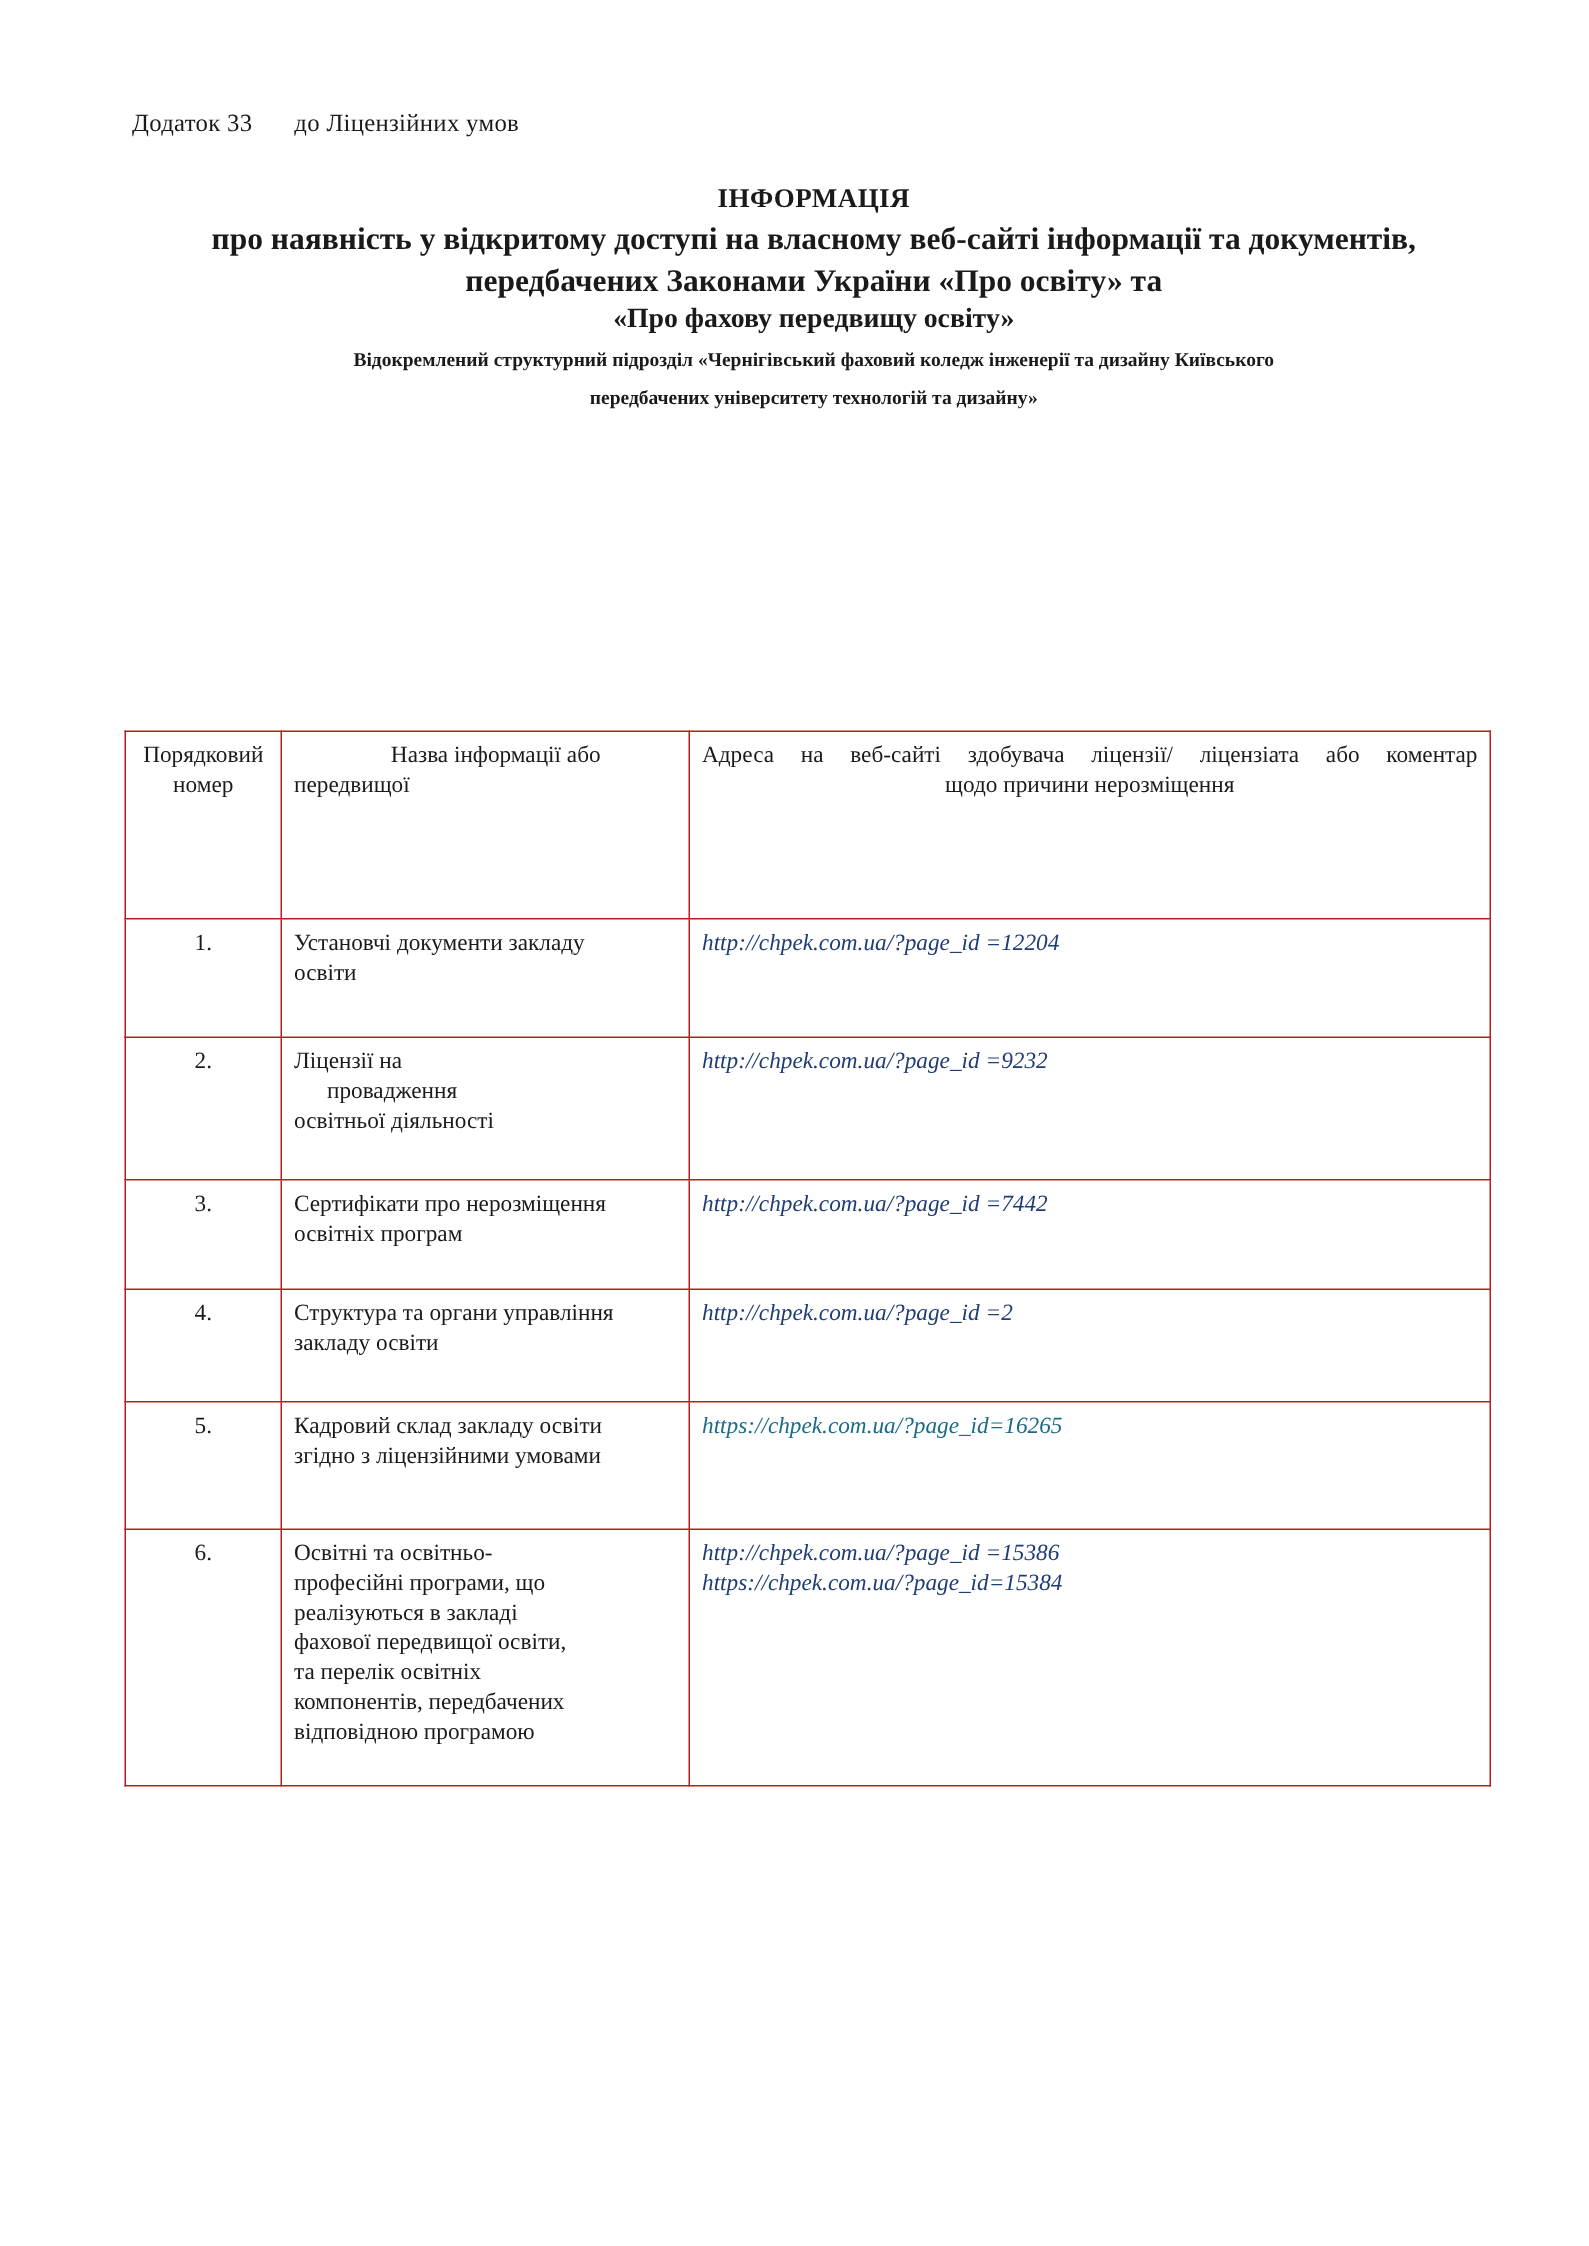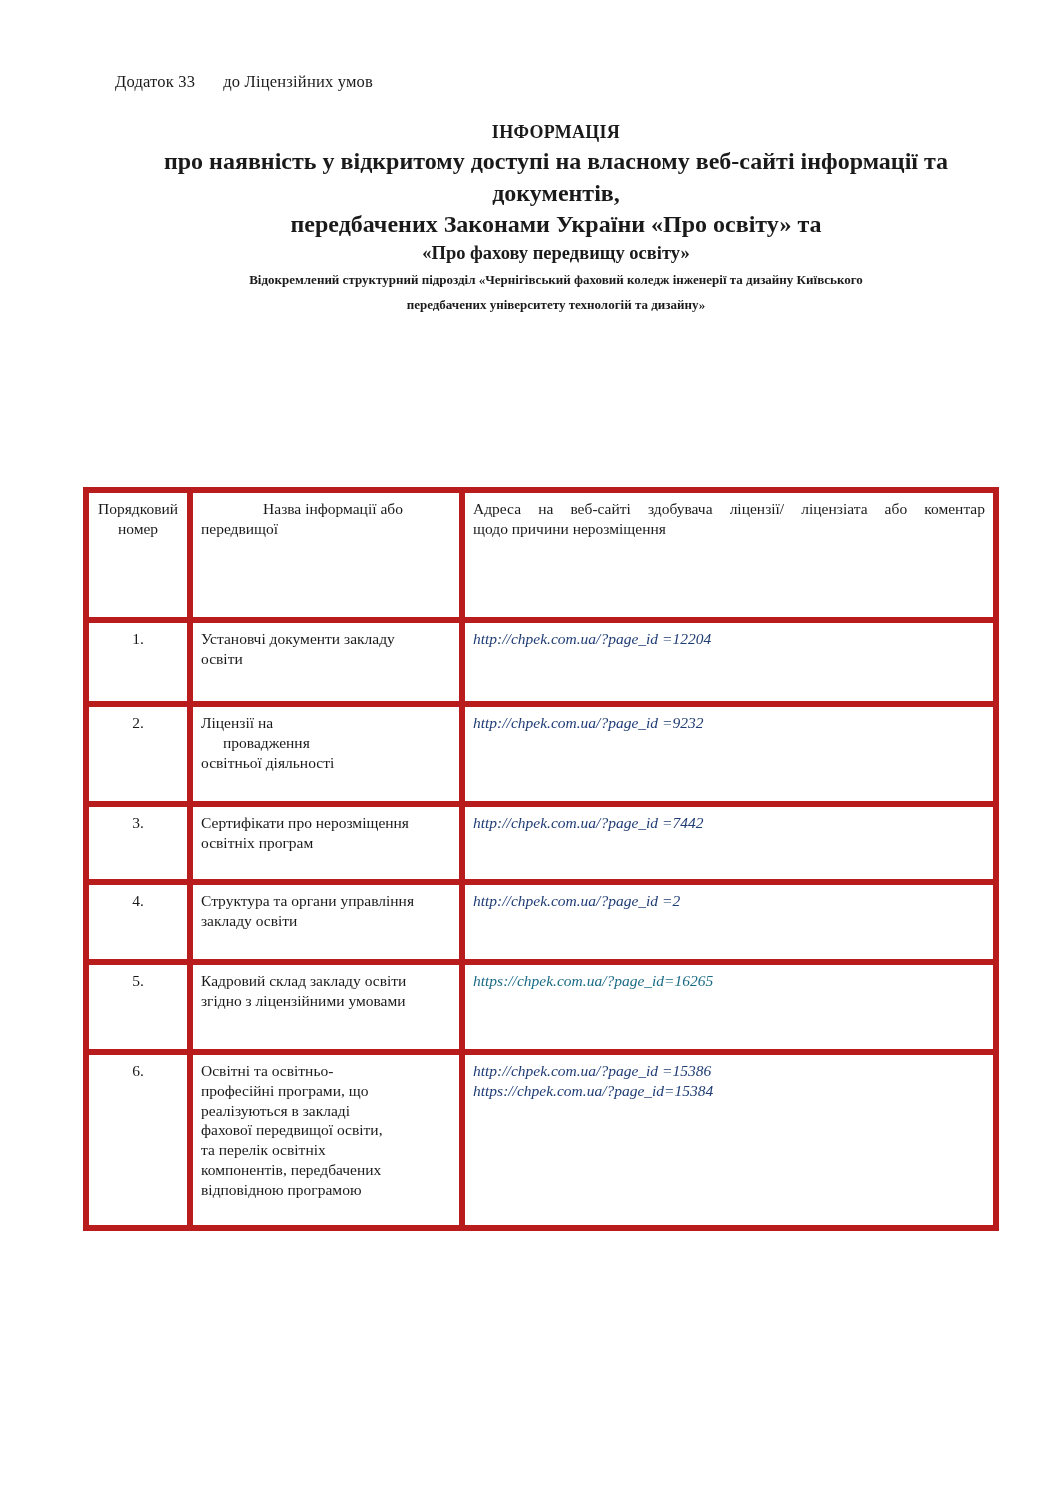--- a/index.html
+++ b/index.html
@@ -13,21 +13,21 @@
     font-family: "Liberation Serif", serif;
     color: #1a1a1a;
     position: relative;
     overflow: hidden;
   }
   .page {
     position: relative;
     width: 1059px;
     height: 1328px;
     box-sizing: border-box;
-    padding: 72px 62px 40px 115px;
+    padding: 72px 62px 40px 88px;
   }
   .appendix-line {
     font-size: 16.5px;
     letter-spacing: 0.2px;
     margin: 0 0 0 0;
     white-space: pre;
   }
   .appendix-line .gap {
     display: inline-block;
     width: 28px;
@@ -36,21 +36,21 @@
     margin-top: 30px;
     text-align: center;
     font-weight: bold;
   }
   .title-main {
     font-size: 18px;
     letter-spacing: 0.3px;
     margin-bottom: 3px;
   }
   .title-sub1 {
-    font-size: 24px;
+    font-size: 21px;
     line-height: 1.32;
     margin: 0 auto;
     max-width: 880px;
   }
   .title-sub2 {
     font-size: 18.5px;
     margin-top: 2px;
   }
   .title-org {
     font-size: 13px;
@@ -62,21 +62,21 @@
   }
   table.info-table {
     position: absolute;
     left: 83px;
     top: 487px;
     width: 910px;
     border-collapse: collapse;
     table-layout: fixed;
   }
   table.info-table td, table.info-table th {
-    border: 6px solid #b91c1c;
+    border: 1px solid #b91c1c;
     vertical-align: top;
     padding: 6px 8px 6px 8px;
     font-size: 15.5px;
     line-height: 1.28;
     font-weight: normal;
   }
   col.c-num { width: 104px; }
   col.c-name { width: 272px; }
   col.c-addr { width: 534px; }
 
@@ -104,21 +104,21 @@
     font-size: 15px;
     line-height: 1.35;
   }
   .hdr-addr .l1 {
     display: block;
     text-align: justify;
     text-align-last: justify;
   }
   .hdr-addr .l2 {
     display: block;
-    text-align: left;
+    text-align: center;
   }
   td.num {
     text-align: center;
     font-size: 16px;
     padding-top: 9px;
   }
   td.name {
     font-size: 15.5px;
     line-height: 1.36;
   }

